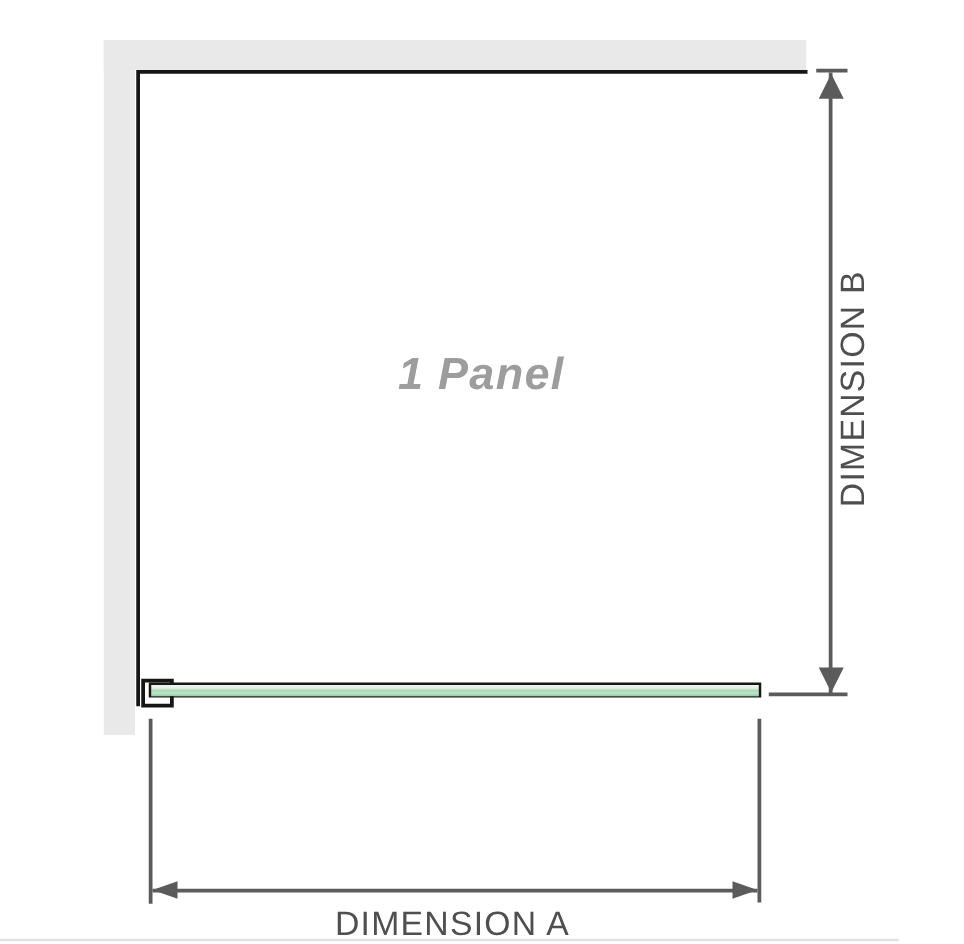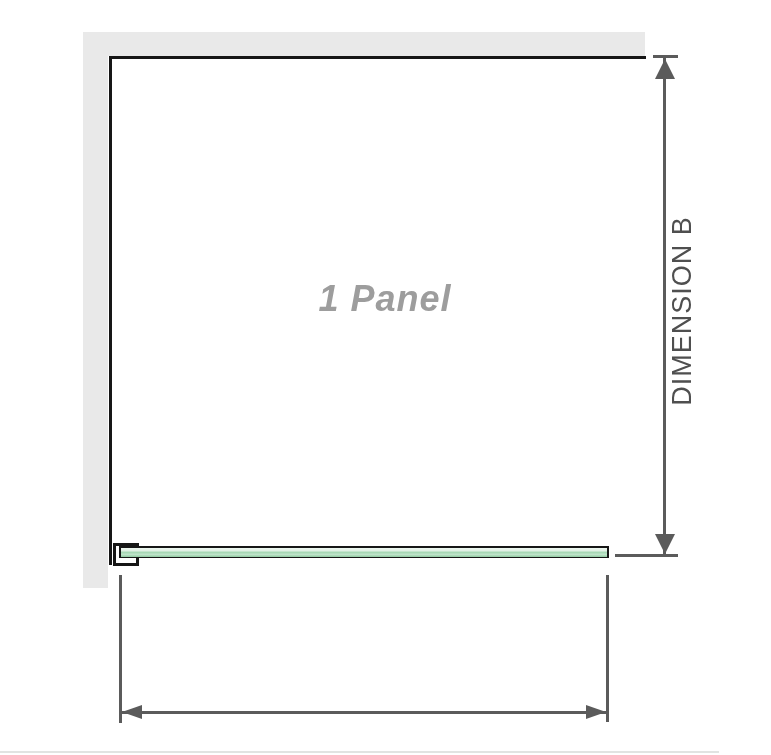--- a/index.html
+++ b/index.html
@@ -145,16 +145,17 @@
   <div class="abs dim dimb-tick-bottom"></div>
   <div class="abs arrow dimb-arrow-up"></div>
   <div class="abs arrow dimb-arrow-down"></div>
   <div class="abs dimb-label">DIMENSION B</div>
 
   <div class="abs dim dima-ext-left"></div>
   <div class="abs dim dima-ext-right"></div>
   <div class="abs dim dima-line"></div>
   <div class="abs arrow dima-arrow-left"></div>
   <div class="abs arrow dima-arrow-right"></div>
+  <div class="abs dima-label">DIMENSION A</div>
 
   <div class="abs bottom-divider"></div>
 
 </div>
 
 </body></html>

